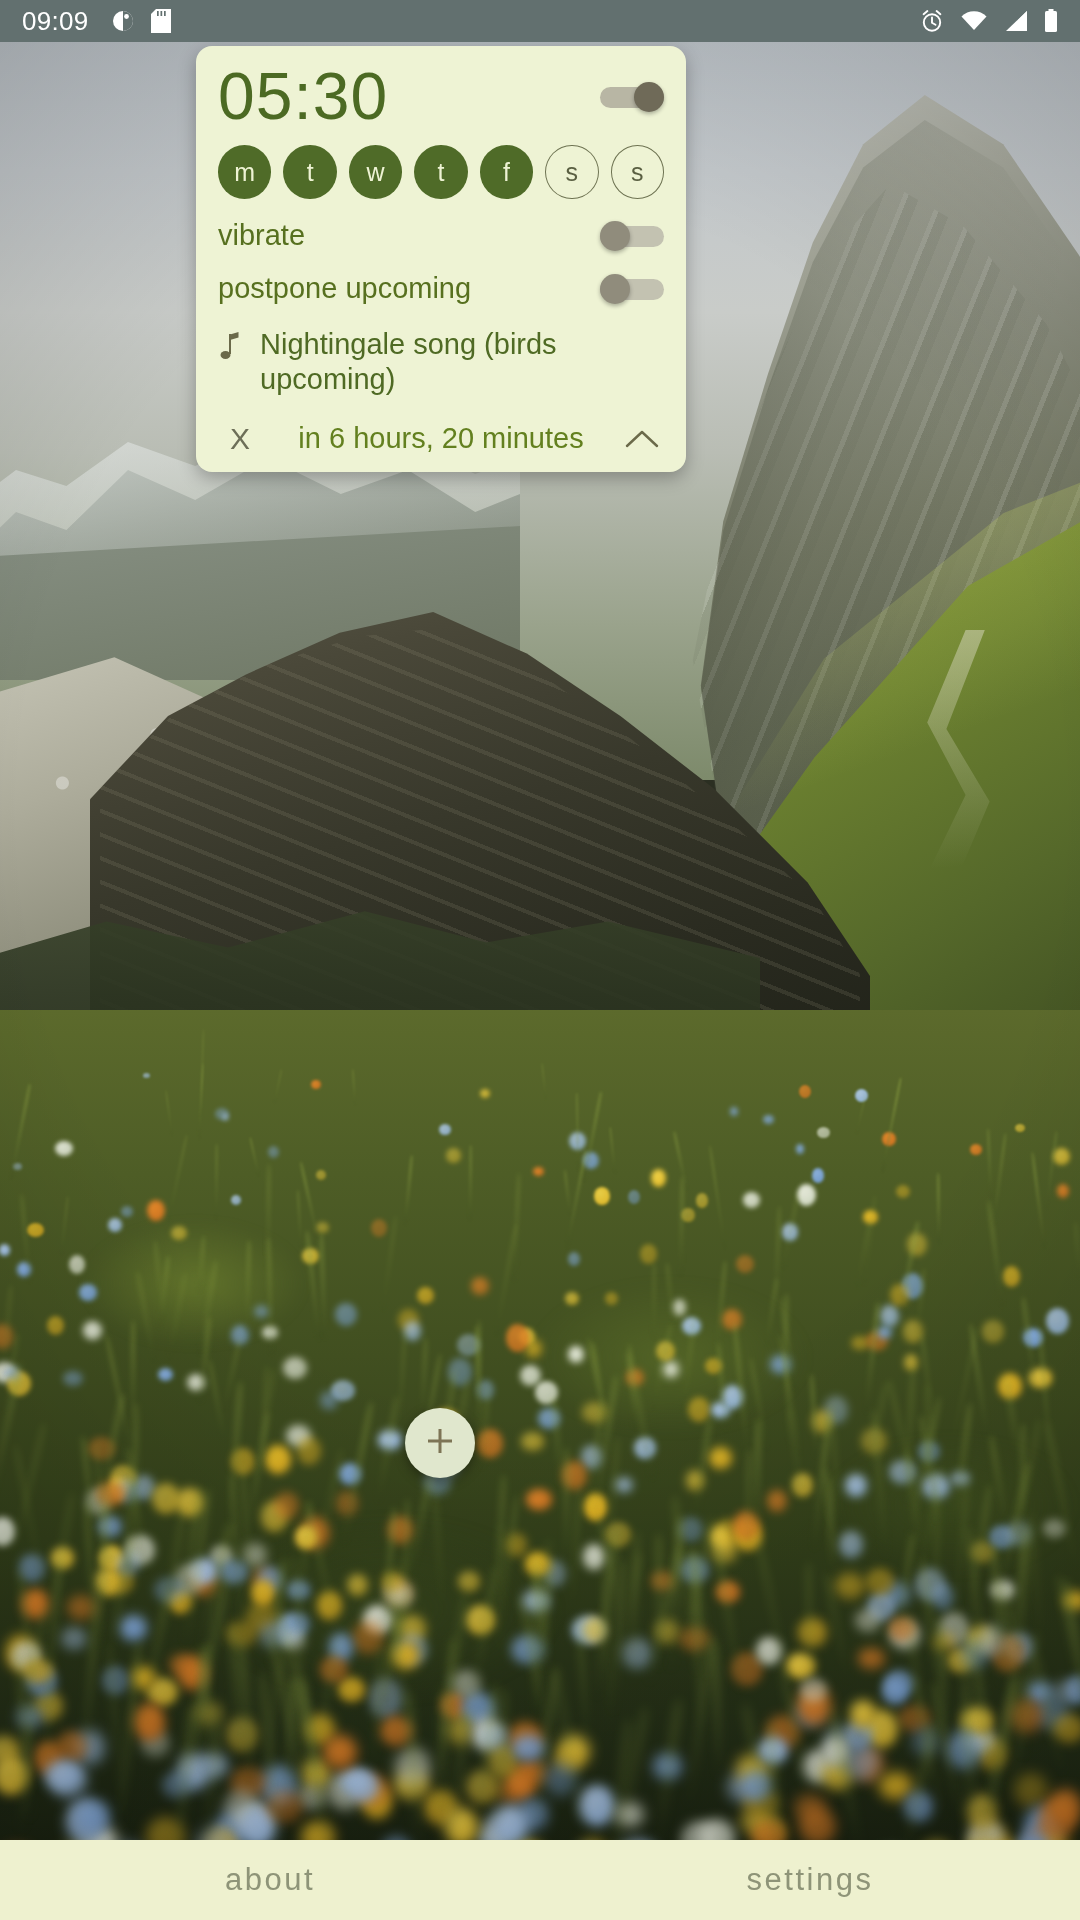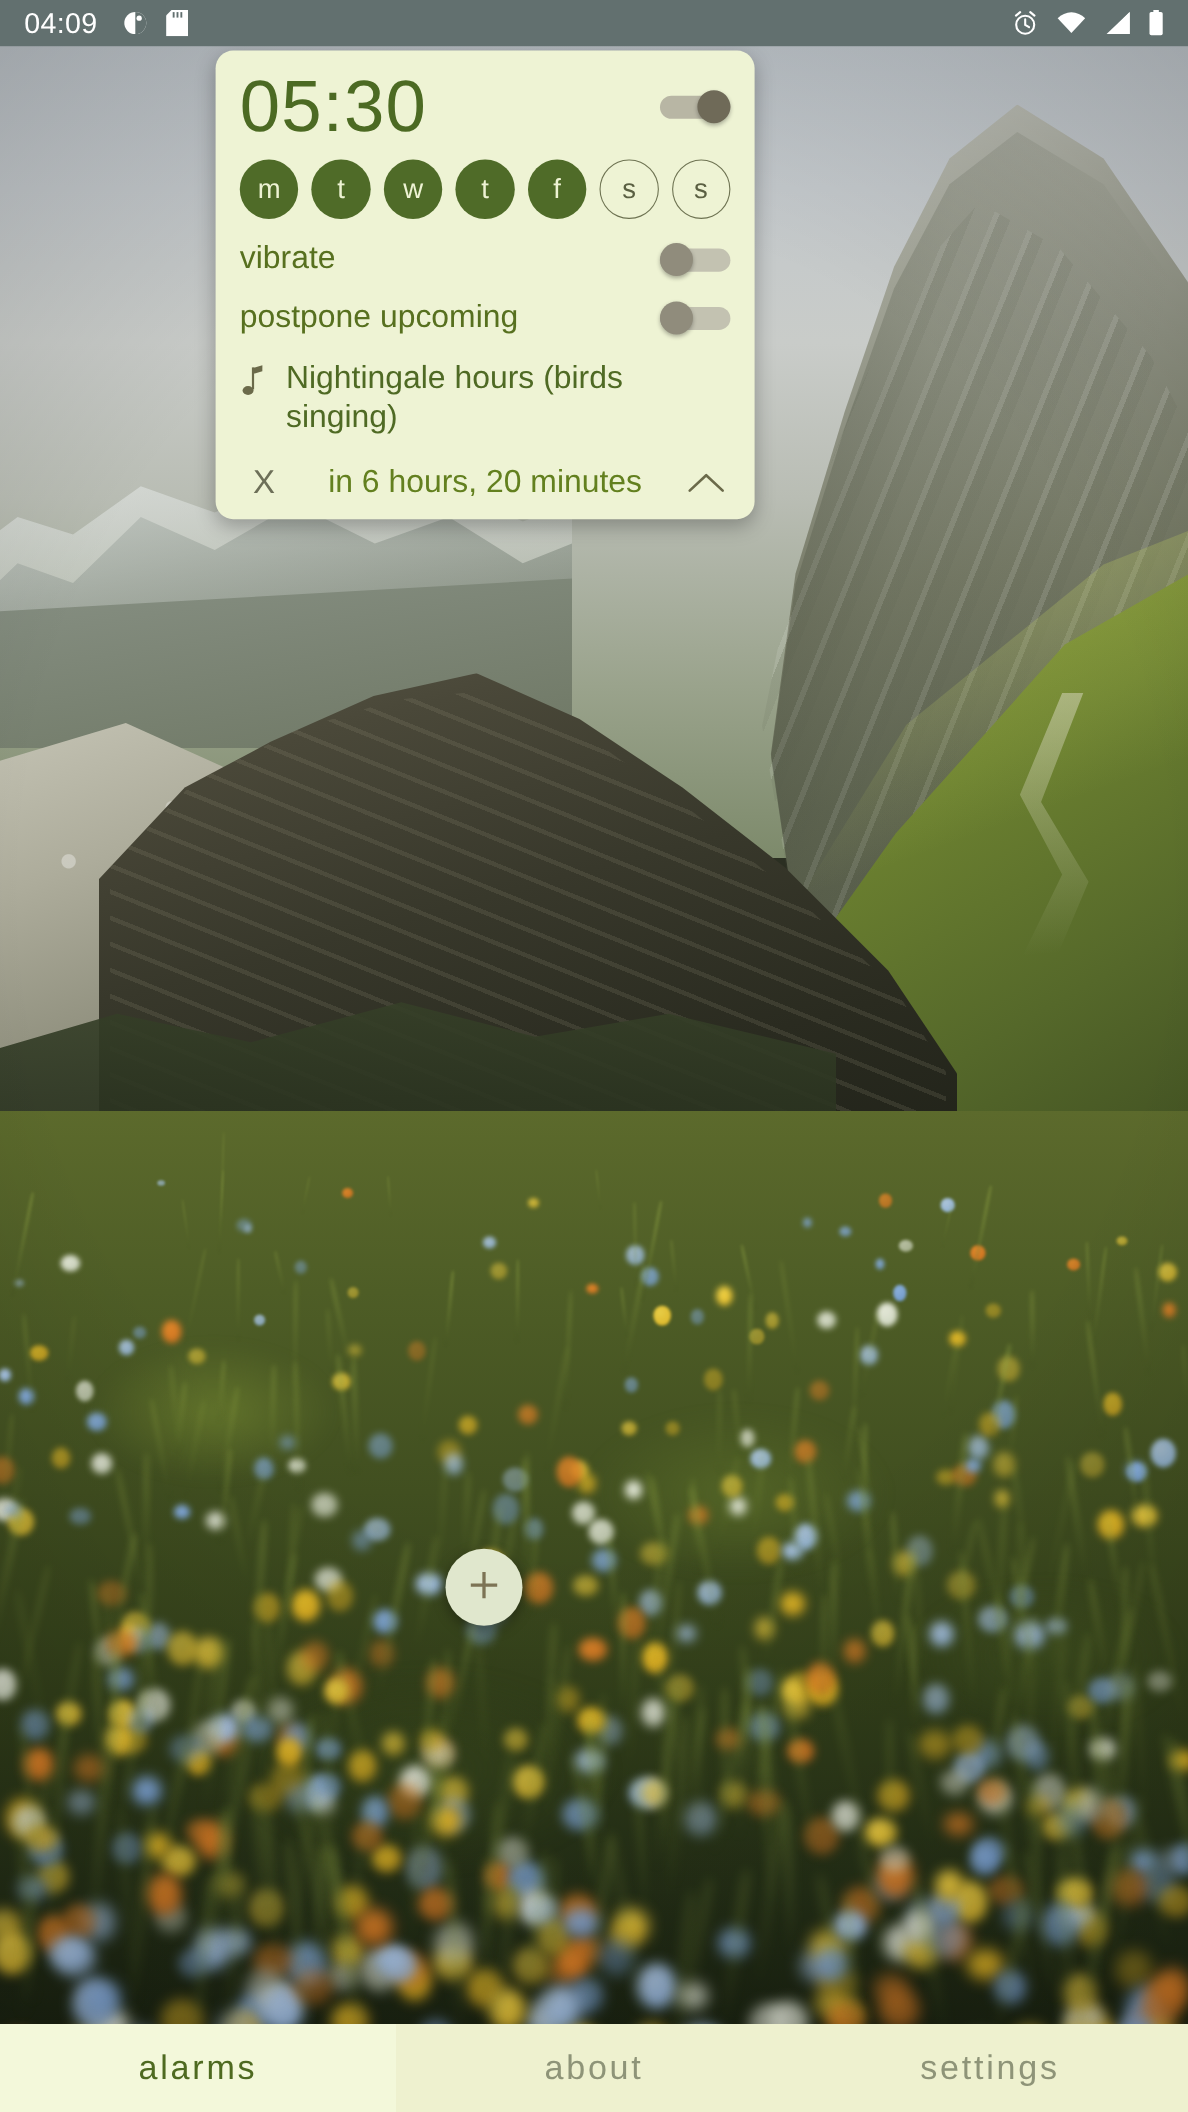--- a/index.html
+++ b/index.html
@@ -917,21 +917,21 @@
       <div class="flower" style="left: 924.938px; top: 1333.13px; width: 4.1px; height: 83.1112px; border-radius: 40%; background: linear-gradient(rgba(150, 170, 70, 0.7), rgba(40, 54, 22, 0.2)); transform: rotate(-7.5deg); opacity: 0.46; filter: blur(2.7px);"></div>
       <div class="flower" style="left: 1049.72px; top: 1130.78px; width: 2.8px; height: 79.1031px; border-radius: 40%; background: linear-gradient(rgba(150, 170, 70, 0.7), rgba(40, 54, 22, 0.2)); transform: rotate(7.3deg); opacity: 0.43; filter: blur(1.5px);"></div>
       <div class="flower" style="left: 215.199px; top: 1143.82px; width: 2.9px; height: 75.6951px; border-radius: 40%; background: linear-gradient(rgba(150, 170, 70, 0.7), rgba(40, 54, 22, 0.2)); transform: rotate(0.3deg); opacity: 0.44; filter: blur(1.6px);"></div>
       <div class="flower" style="left: 3.43623px; top: 1360.86px; width: 4.6px; height: 142.583px; border-radius: 40%; background: linear-gradient(rgba(150, 170, 70, 0.7), rgba(40, 54, 22, 0.2)); transform: rotate(11.8deg); opacity: 0.62; filter: blur(3.2px);"></div>
       <div class="flower" style="left: 555.411px; top: 1398.47px; width: 4.5px; height: 89.2885px; border-radius: 40%; background: linear-gradient(rgba(150, 170, 70, 0.7), rgba(40, 54, 22, 0.2)); transform: rotate(-4.9deg); opacity: 0.54; filter: blur(3.1px);"></div>
     </div>
   <div class="wp-layer vignette"></div>
 </div>
 
 <div class="status-bar">
-  <div class="status-time">04:09</div>
+  <div class="status-time">09:09</div>
   <div class="status-left-icons">
     <span>
       <svg class="sb-ico" width="24" height="24" viewBox="0 0 24 24">
         <circle cx="12" cy="12" r="10" fill="#fff"></circle>
         <path d="M12 2a10 10 0 0 1 0 20z" fill="#62706f"></path>
         <circle cx="15.5" cy="7.5" r="2.4" fill="#fff"></circle>
       </svg>
     </span>
     <span>
       <svg class="sb-ico" width="20" height="24" viewBox="0 0 20 24">
@@ -1022,21 +1022,21 @@
   </div>
 
   <div class="info-row">
     <span class="info-ico">
       <svg width="26" height="32" viewBox="0 0 26 32">
         <path d="M12 3.5 20.5 1v5.5L12 9z" fill="#6b6a4a"></path>
         <rect x="11" y="3" width="2" height="20" fill="#6b6a4a"></rect>
         <ellipse cx="7.5" cy="24" rx="5" ry="4" fill="#6b6a4a"></ellipse>
       </svg>
     </span>
-    <div class="info-text">Nightingale hours (birds singing)</div>
+    <div class="info-text">Nightingale song (birds upcoming)</div>
   </div>
 
 
   <div class="card-bottom">
     <div class="del-x">X</div>
     <div class="countdown">in 6 hours, 20 minutes</div>
     <div class="chev">
       <svg width="34" height="22" viewBox="0 0 34 22">
         <path d="M2 18 17 4l15 14" fill="none" stroke="#6b6a4a" stroke-width="2.4" stroke-linecap="round" stroke-linejoin="round"></path>
       </svg>
@@ -1046,22 +1046,19 @@
 
 <div class="fab">
   <span>
     <svg width="36" height="36" viewBox="0 0 36 36">
       <path d="M18 6v24M6 18h24" stroke="#7d7455" stroke-width="3" stroke-linecap="butt"></path>
     </svg>
   </span>
 </div>
 
 <div class="tab-bar" id="tab-bar">
-    <div class="tab active">
-      <span>alarms</span>
-    </div>
     <div class="tab inactive">
       <span>about</span>
     </div>
     <div class="tab inactive">
       <span>settings</span>
     </div>
   </div>
 
 </body></html>

